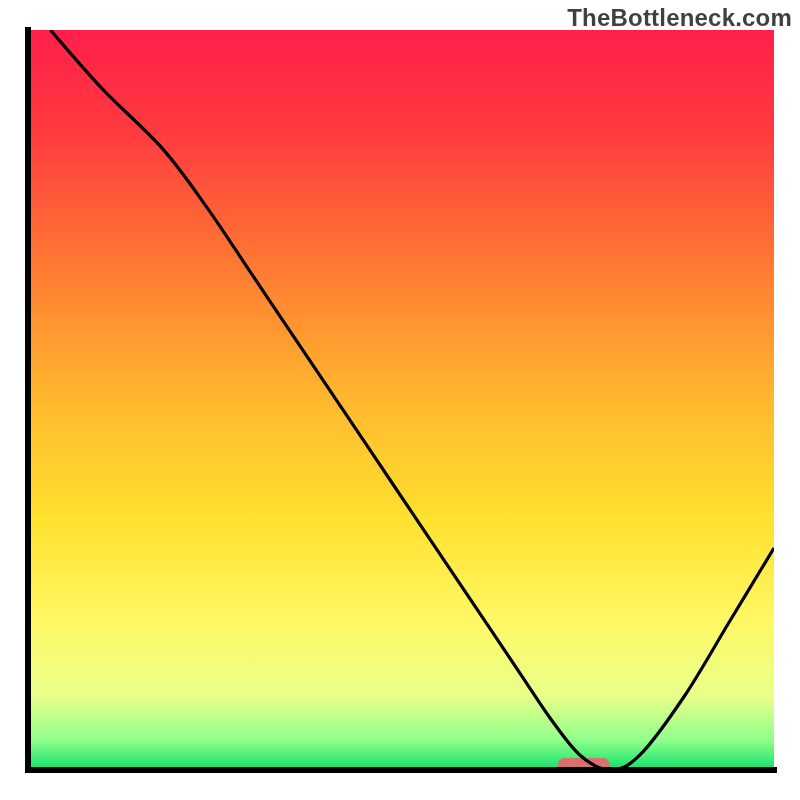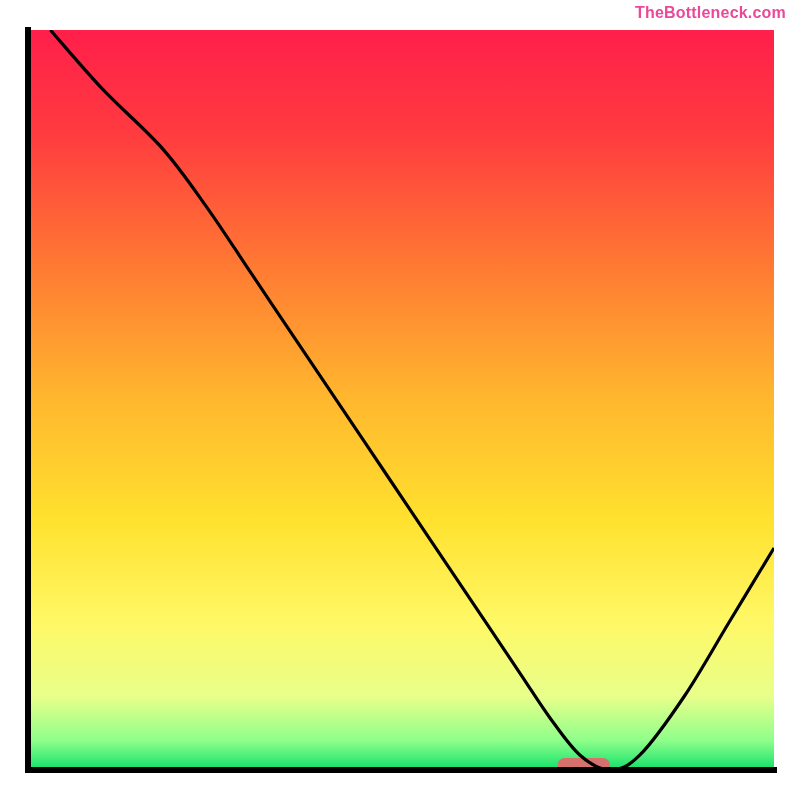--- a/index.html
+++ b/index.html
@@ -14,25 +14,25 @@
     position: relative;
     width: 800px;
     height: 800px;
   }
   svg {
     display: block;
   }
   .watermark {
     position: absolute;
     top: 4px;
-    right: 14px;
+    right: 8px;
     font-family: Arial, Helvetica, sans-serif;
-    font-size: 16px;
+    font-size: 24px;
     font-weight: 600;
-    color: #ec4899;
+    color: #404040;
     letter-spacing: 0.2px;
   }
 </style>
 </head>
 <body>
 
 <div class="frame">
   <svg width="800" height="800" viewBox="0 0 800 800">
     <defs>
       <linearGradient id="bg-grad" x1="0" y1="0" x2="0" y2="1">

